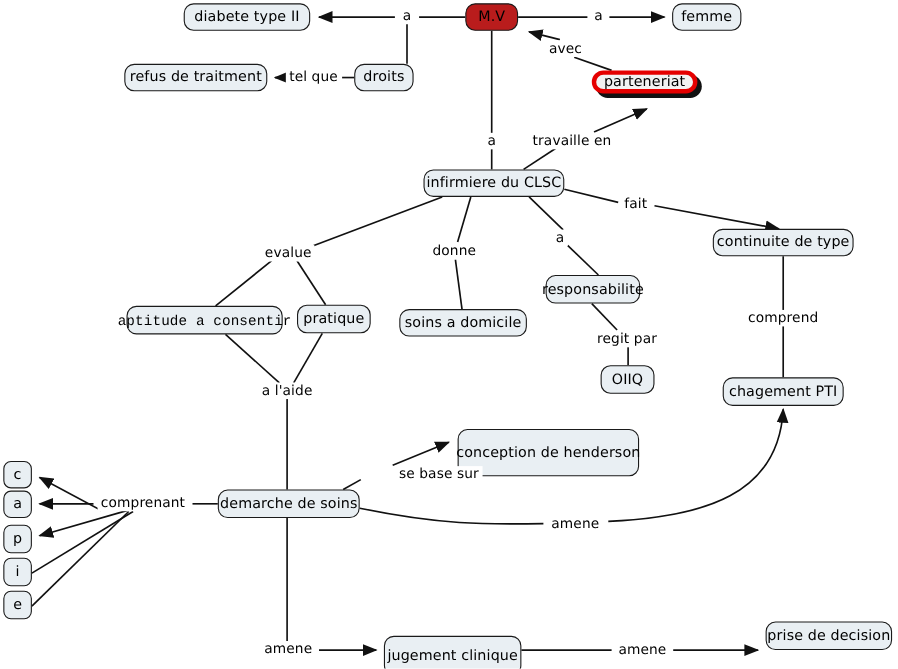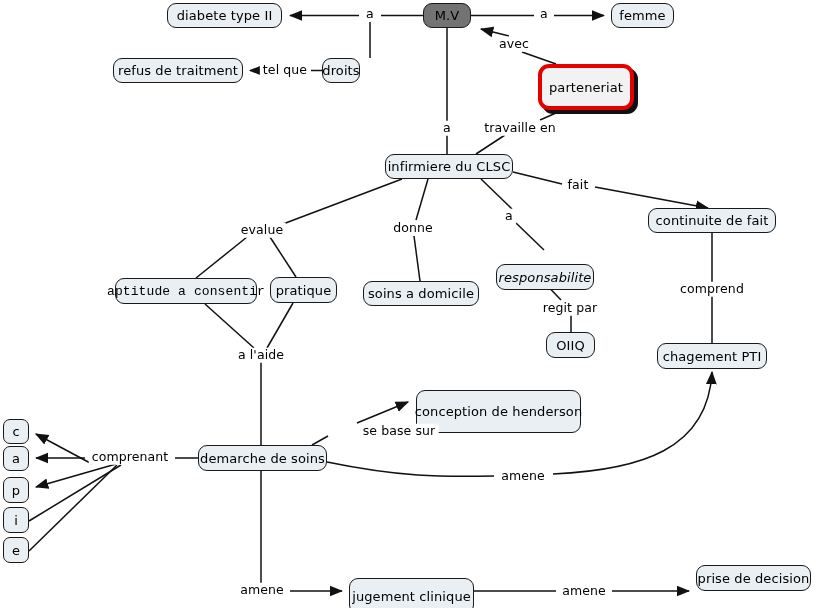--- a/index.html
+++ b/index.html
@@ -36,21 +36,21 @@
     border-radius: 9px;
     background: #e9eff3;
     color: #000000;
     font-size: 13px;
     line-height: 1;
     white-space: nowrap;
     padding: 0 9px;
     letter-spacing: 0.1px;
   }
   .node.plain {
-    background: #737373;
+    background: #b91c1c;
   }
   .node.letter {
     border-radius: 7px;
     font-size: 13px;
     padding: 0;
   }
   .node.highlight {
     border: 4px solid #e50000;
     border-radius: 11px;
     background: #f2f2f2;
@@ -133,42 +133,42 @@
       </div>
       <div class="node plain" style="left: 423px; top: 3px; width: 48px; height: 25px;">
         <span>M.V</span>
       </div>
       <div class="node" style="left: 611px; top: 3px; width: 63px; height: 25px;">
         <span>femme</span>
       </div>
       <div class="node" style="left: 113px; top: 58px; width: 130px; height: 25px;">
         <span>refus de traitment</span>
       </div>
-      <div class="node" style="left: 322px; top: 58px; width: 38px; height: 25px;">
+      <div class="node" style="left: 322px; top: 58px; width: 54px; height: 25px;">
         <span>droits</span>
       </div>
-      <div class="node highlight" style="left: 538px; top: 64px; width: 96px; height: 46px;">
+      <div class="node highlight" style="left: 538px; top: 64px; width: 96px; height: 21px;">
         <span>parteneriat</span>
       </div>
       <div class="node" style="left: 385px; top: 154px; width: 128px; height: 25px;">
         <span>infirmiere du CLSC</span>
       </div>
       <div class="node" style="left: 648px; top: 208px; width: 128px; height: 25px;">
-        <span>continuite de fait</span>
+        <span>continuite de type</span>
       </div>
       <div class="node" style="left: 115px; top: 278px; width: 142px; height: 26px; font-family: Liberation Mono, monospace;">
         <span>aptitude a consentir</span>
       </div>
       <div class="node" style="left: 270px; top: 277px; width: 67px; height: 26px;">
         <span>pratique</span>
       </div>
       <div class="node" style="left: 363px; top: 281px; width: 116px; height: 25px;">
         <span>soins a domicile</span>
       </div>
-      <div class="node" style="left: 496px; top: 264px; width: 98px; height: 26px; font-style: italic;">
+      <div class="node" style="left: 496px; top: 250px; width: 86px; height: 26px;">
         <span>responsabilite</span>
       </div>
       <div class="node" style="left: 546px; top: 332px; width: 49px; height: 26px;">
         <span>OIIQ</span>
       </div>
       <div class="node" style="left: 657px; top: 343px; width: 110px; height: 26px;">
         <span>chagement PTI</span>
       </div>
       <div class="node" style="left: 416px; top: 390px; width: 165px; height: 43px;">
         <span>conception de henderson</span>

